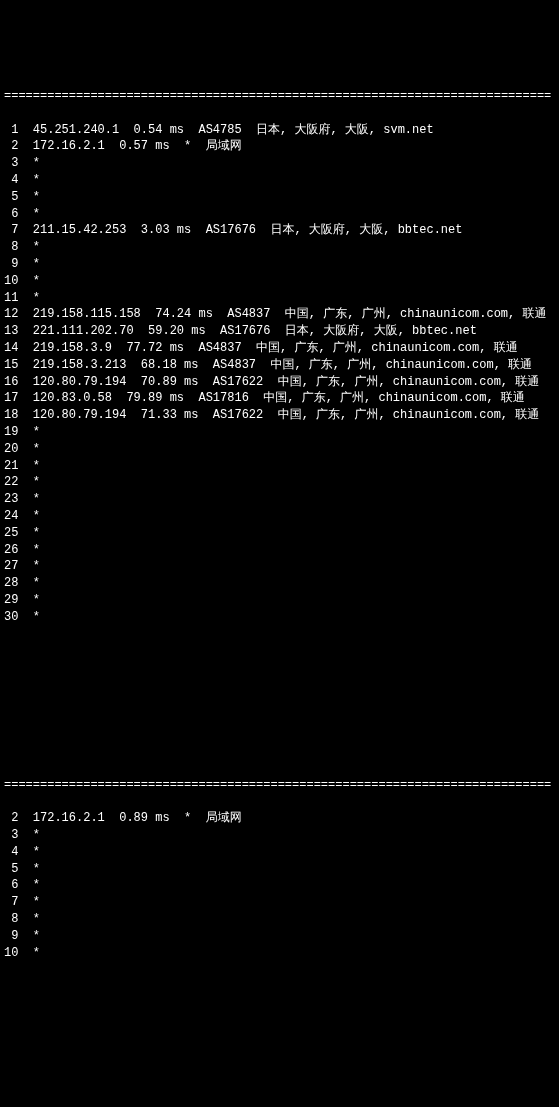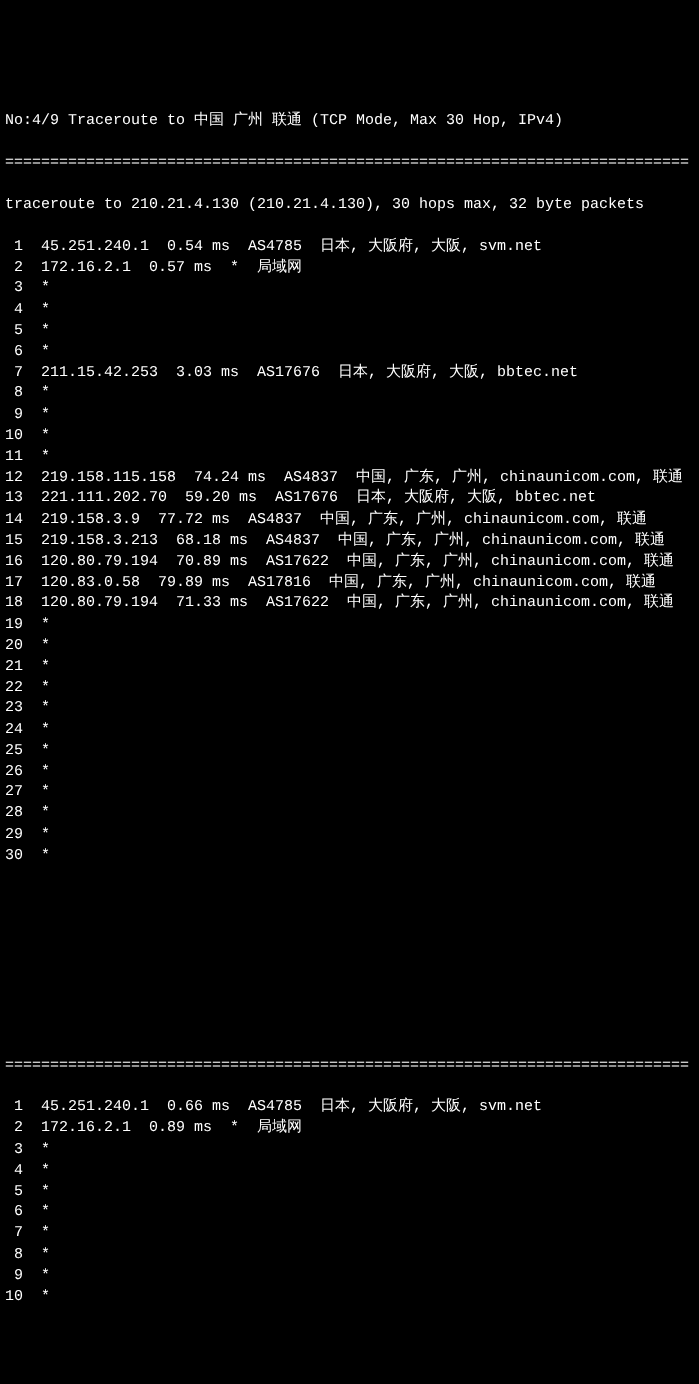--- a/index.html
+++ b/index.html
@@ -17,32 +17,30 @@
   .divider {
     letter-spacing: 0;
   }
 </style>
 </head>
 <body>
 
 
 
 <div>
-<div>No:4/9 Traceroute to 中国 广州 联通 (TCP Mode, Max 30 Hop, IPv4)</div>
 <div class="divider">============================================================================</div>
-<div>traceroute to 210.21.4.130 (210.21.4.130), 30 hops max, 32 byte packets</div>
 <div id="hops4"><div> 1  45.251.240.1  0.54 ms  AS4785  日本, 大阪府, 大阪, svm.net</div><div> 2  172.16.2.1  0.57 ms  *  局域网</div><div> 3  *</div><div> 4  *</div><div> 5  *</div><div> 6  *</div><div> 7  211.15.42.253  3.03 ms  AS17676  日本, 大阪府, 大阪, bbtec.net</div><div> 8  *</div><div> 9  *</div><div>10  *</div><div>11  *</div><div>12  219.158.115.158  74.24 ms  AS4837  中国, 广东, 广州, chinaunicom.com, 联通</div><div>13  221.111.202.70  59.20 ms  AS17676  日本, 大阪府, 大阪, bbtec.net</div><div>14  219.158.3.9  77.72 ms  AS4837  中国, 广东, 广州, chinaunicom.com, 联通</div><div>15  219.158.3.213  68.18 ms  AS4837  中国, 广东, 广州, chinaunicom.com, 联通</div><div>16  120.80.79.194  70.89 ms  AS17622  中国, 广东, 广州, chinaunicom.com, 联通</div><div>17  120.83.0.58  79.89 ms  AS17816  中国, 广东, 广州, chinaunicom.com, 联通</div><div>18  120.80.79.194  71.33 ms  AS17622  中国, 广东, 广州, chinaunicom.com, 联通</div><div>19  *</div><div>20  *</div><div>21  *</div><div>22  *</div><div>23  *</div><div>24  *</div><div>25  *</div><div>26  *</div><div>27  *</div><div>28  *</div><div>29  *</div><div>30  *</div></div>
 </div>
 
 <div> </div>
 <div> </div>
 
 <div>
 <div class="divider">============================================================================</div>
-<div id="hops5"><div> 1  45.251.240.1  0.66 ms  AS4785  日本, 大阪府, 大阪, svm.net</div><div> 2  172.16.2.1  0.89 ms  *  局域网</div><div> 3  *</div><div> 4  *</div><div> 5  *</div><div> 6  *</div><div> 7  *</div><div> 8  *</div><div> 9  *</div><div>10  *</div></div>
+<div id="hops5"><div> 2  172.16.2.1  0.89 ms  *  局域网</div><div> 3  *</div><div> 4  *</div><div> 5  *</div><div> 6  *</div><div> 7  *</div><div> 8  *</div><div> 9  *</div><div>10  *</div></div>
 </div>
 
 
 
 
 
 
 
 
 </body></html>

